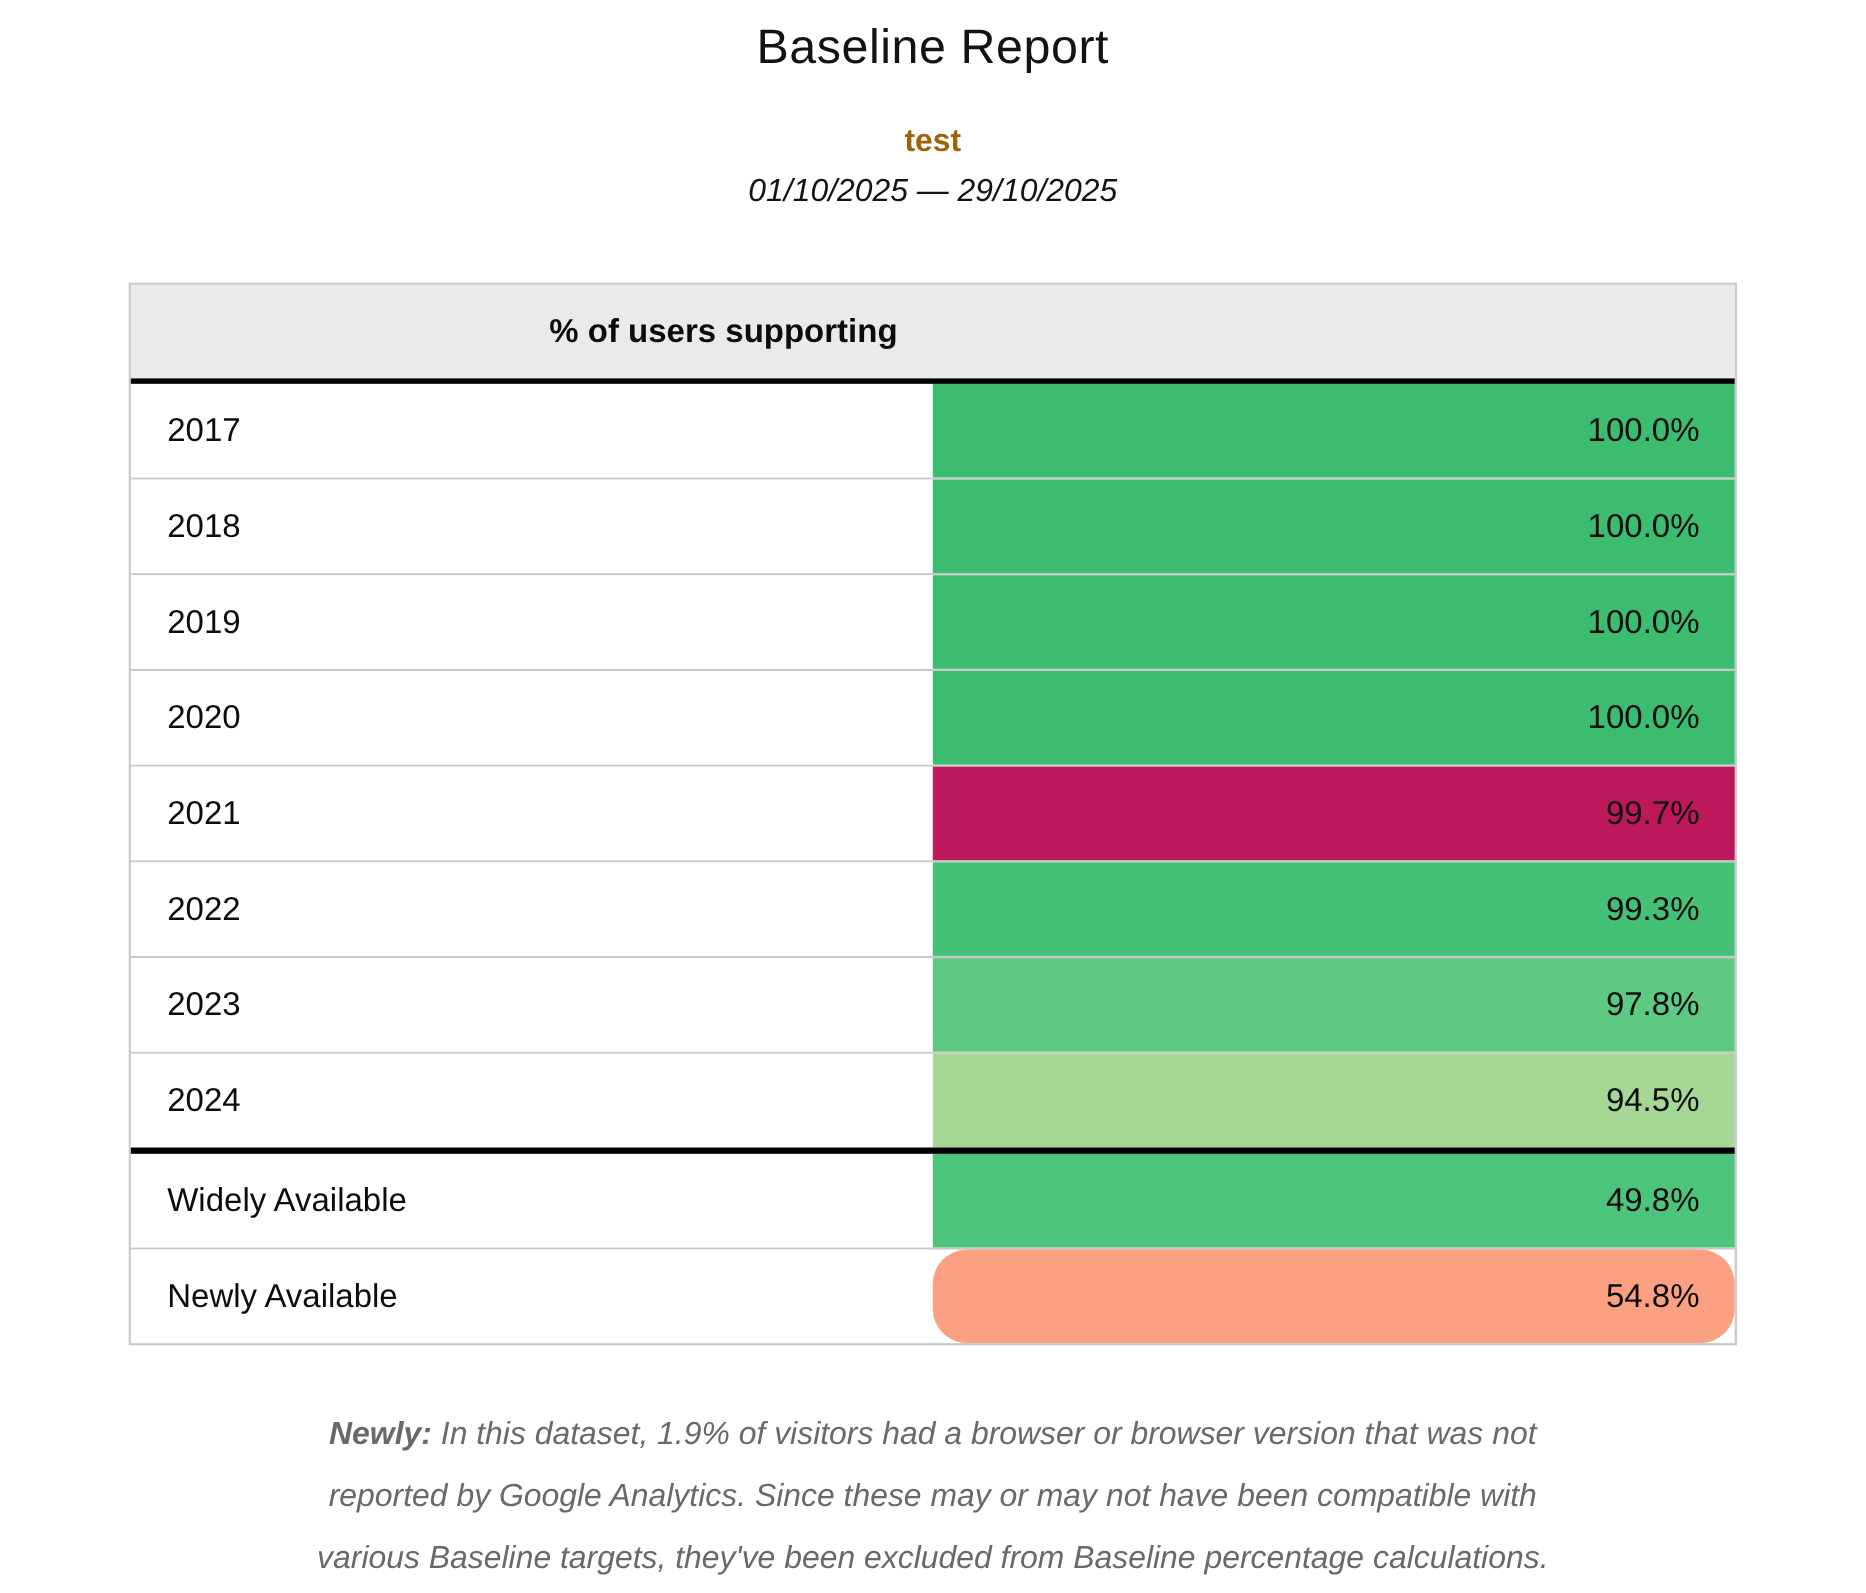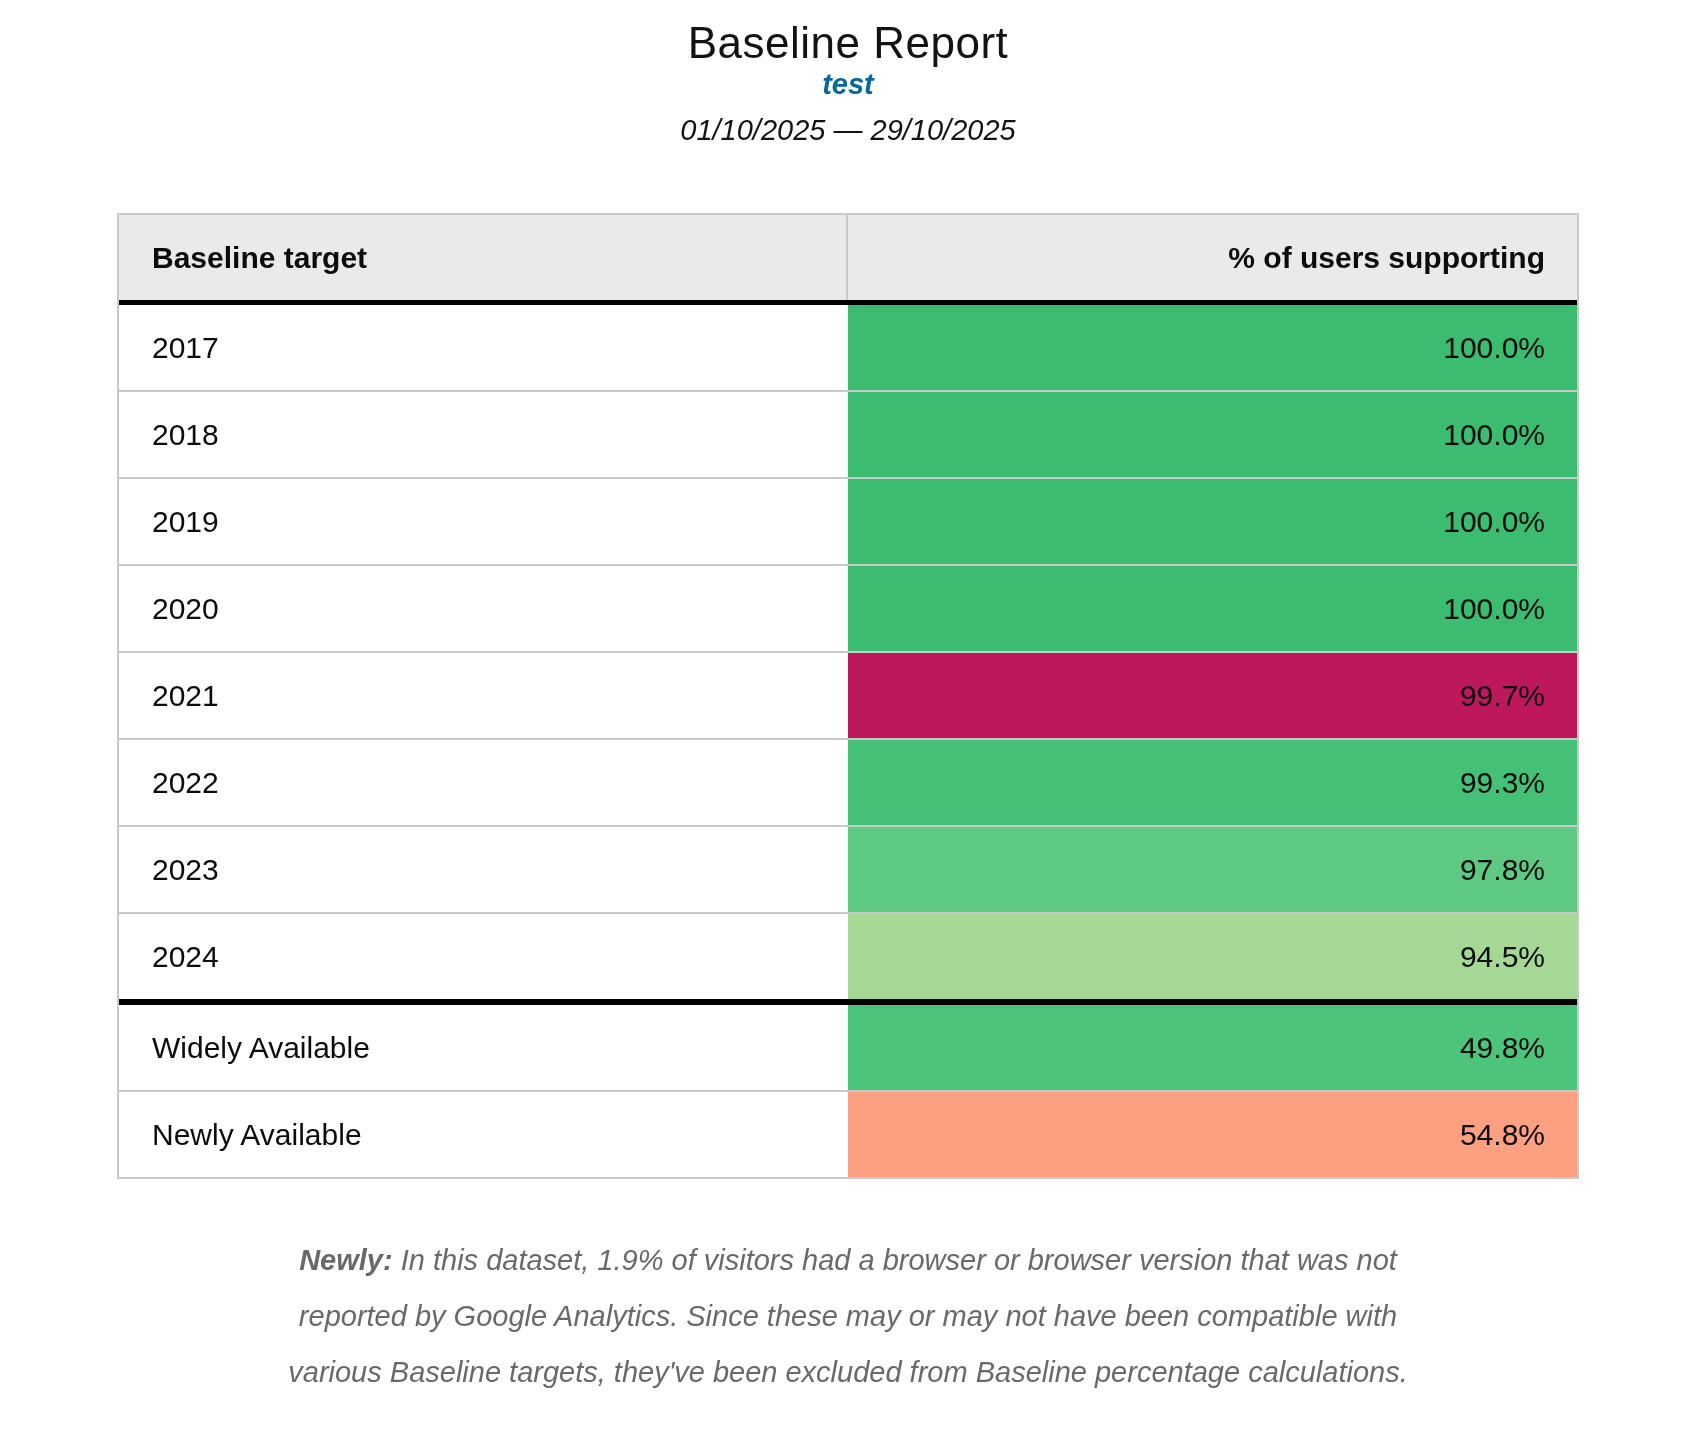--- a/index.html
+++ b/index.html
@@ -15,25 +15,25 @@
   }
   .report-title {
     margin: 18px 0 0 0;
     text-align: center;
     font-size: 44px;
     font-weight: 400;
     letter-spacing: 0.5px;
     color: #131313;
   }
   .report-subtitle {
+    margin-top: 44px;
     text-align: center;
     font-size: 29px;
     font-weight: 700;
-    font-style: italic;
-    color: #0369a1;
+    color: #a16207;
   }
   .report-dates {
     margin-top: 13px;
     text-align: center;
     font-size: 29px;
     font-style: italic;
     color: #131313;
   }
   .report-table {
     width: 1462px;
@@ -85,21 +85,20 @@
 </style>
 </head>
 <body>
 
 <h1 class="report-title">Baseline Report</h1>
 <div class="report-subtitle">test</div>
 <div class="report-dates">01/10/2025 — 29/10/2025</div>
 
 <div class="report-table">
   <div class="thead">
-    <div class="th th-left">Baseline target</div>
     <div class="th th-right">% of users supporting</div>
   </div>
 
   <div class="row row-first">
     <div class="cell cell-target">2017</div>
     <div class="cell cell-value" style="background-color: rgb(59, 188, 113);">100.0%</div>
   </div>
   <div class="row">
     <div class="cell cell-target">2018</div>
     <div class="cell cell-value" style="background-color: rgb(59, 188, 113);">100.0%</div>
@@ -127,21 +126,21 @@
   <div class="row">
     <div class="cell cell-target">2024</div>
     <div class="cell cell-value" style="background-color: rgb(164, 216, 148);">94.5%</div>
   </div>
   <div class="row row-separated">
     <div class="cell cell-target">Widely Available</div>
     <div class="cell cell-value" style="background-color: rgb(77, 196, 124);">49.8%</div>
   </div>
   <div class="row">
     <div class="cell cell-target">Newly Available</div>
-    <div class="cell cell-value" style="background-color: rgb(252, 160, 130);">54.8%</div>
+    <div class="cell cell-value" style="background-color: rgb(252, 160, 130); border-radius: 31px;">54.8%</div>
   </div>
 </div>
 
 <div class="note">
   <span><b>Newly:</b><span> In this dataset, 1.9% of visitors had a browser or browser version that was not</span></span><br>
   <span>reported by Google Analytics. Since these may or may not have been compatible with</span><br>
   <span>various Baseline targets, they've been excluded from Baseline percentage calculations.</span>
 </div>
 
 </body></html>

